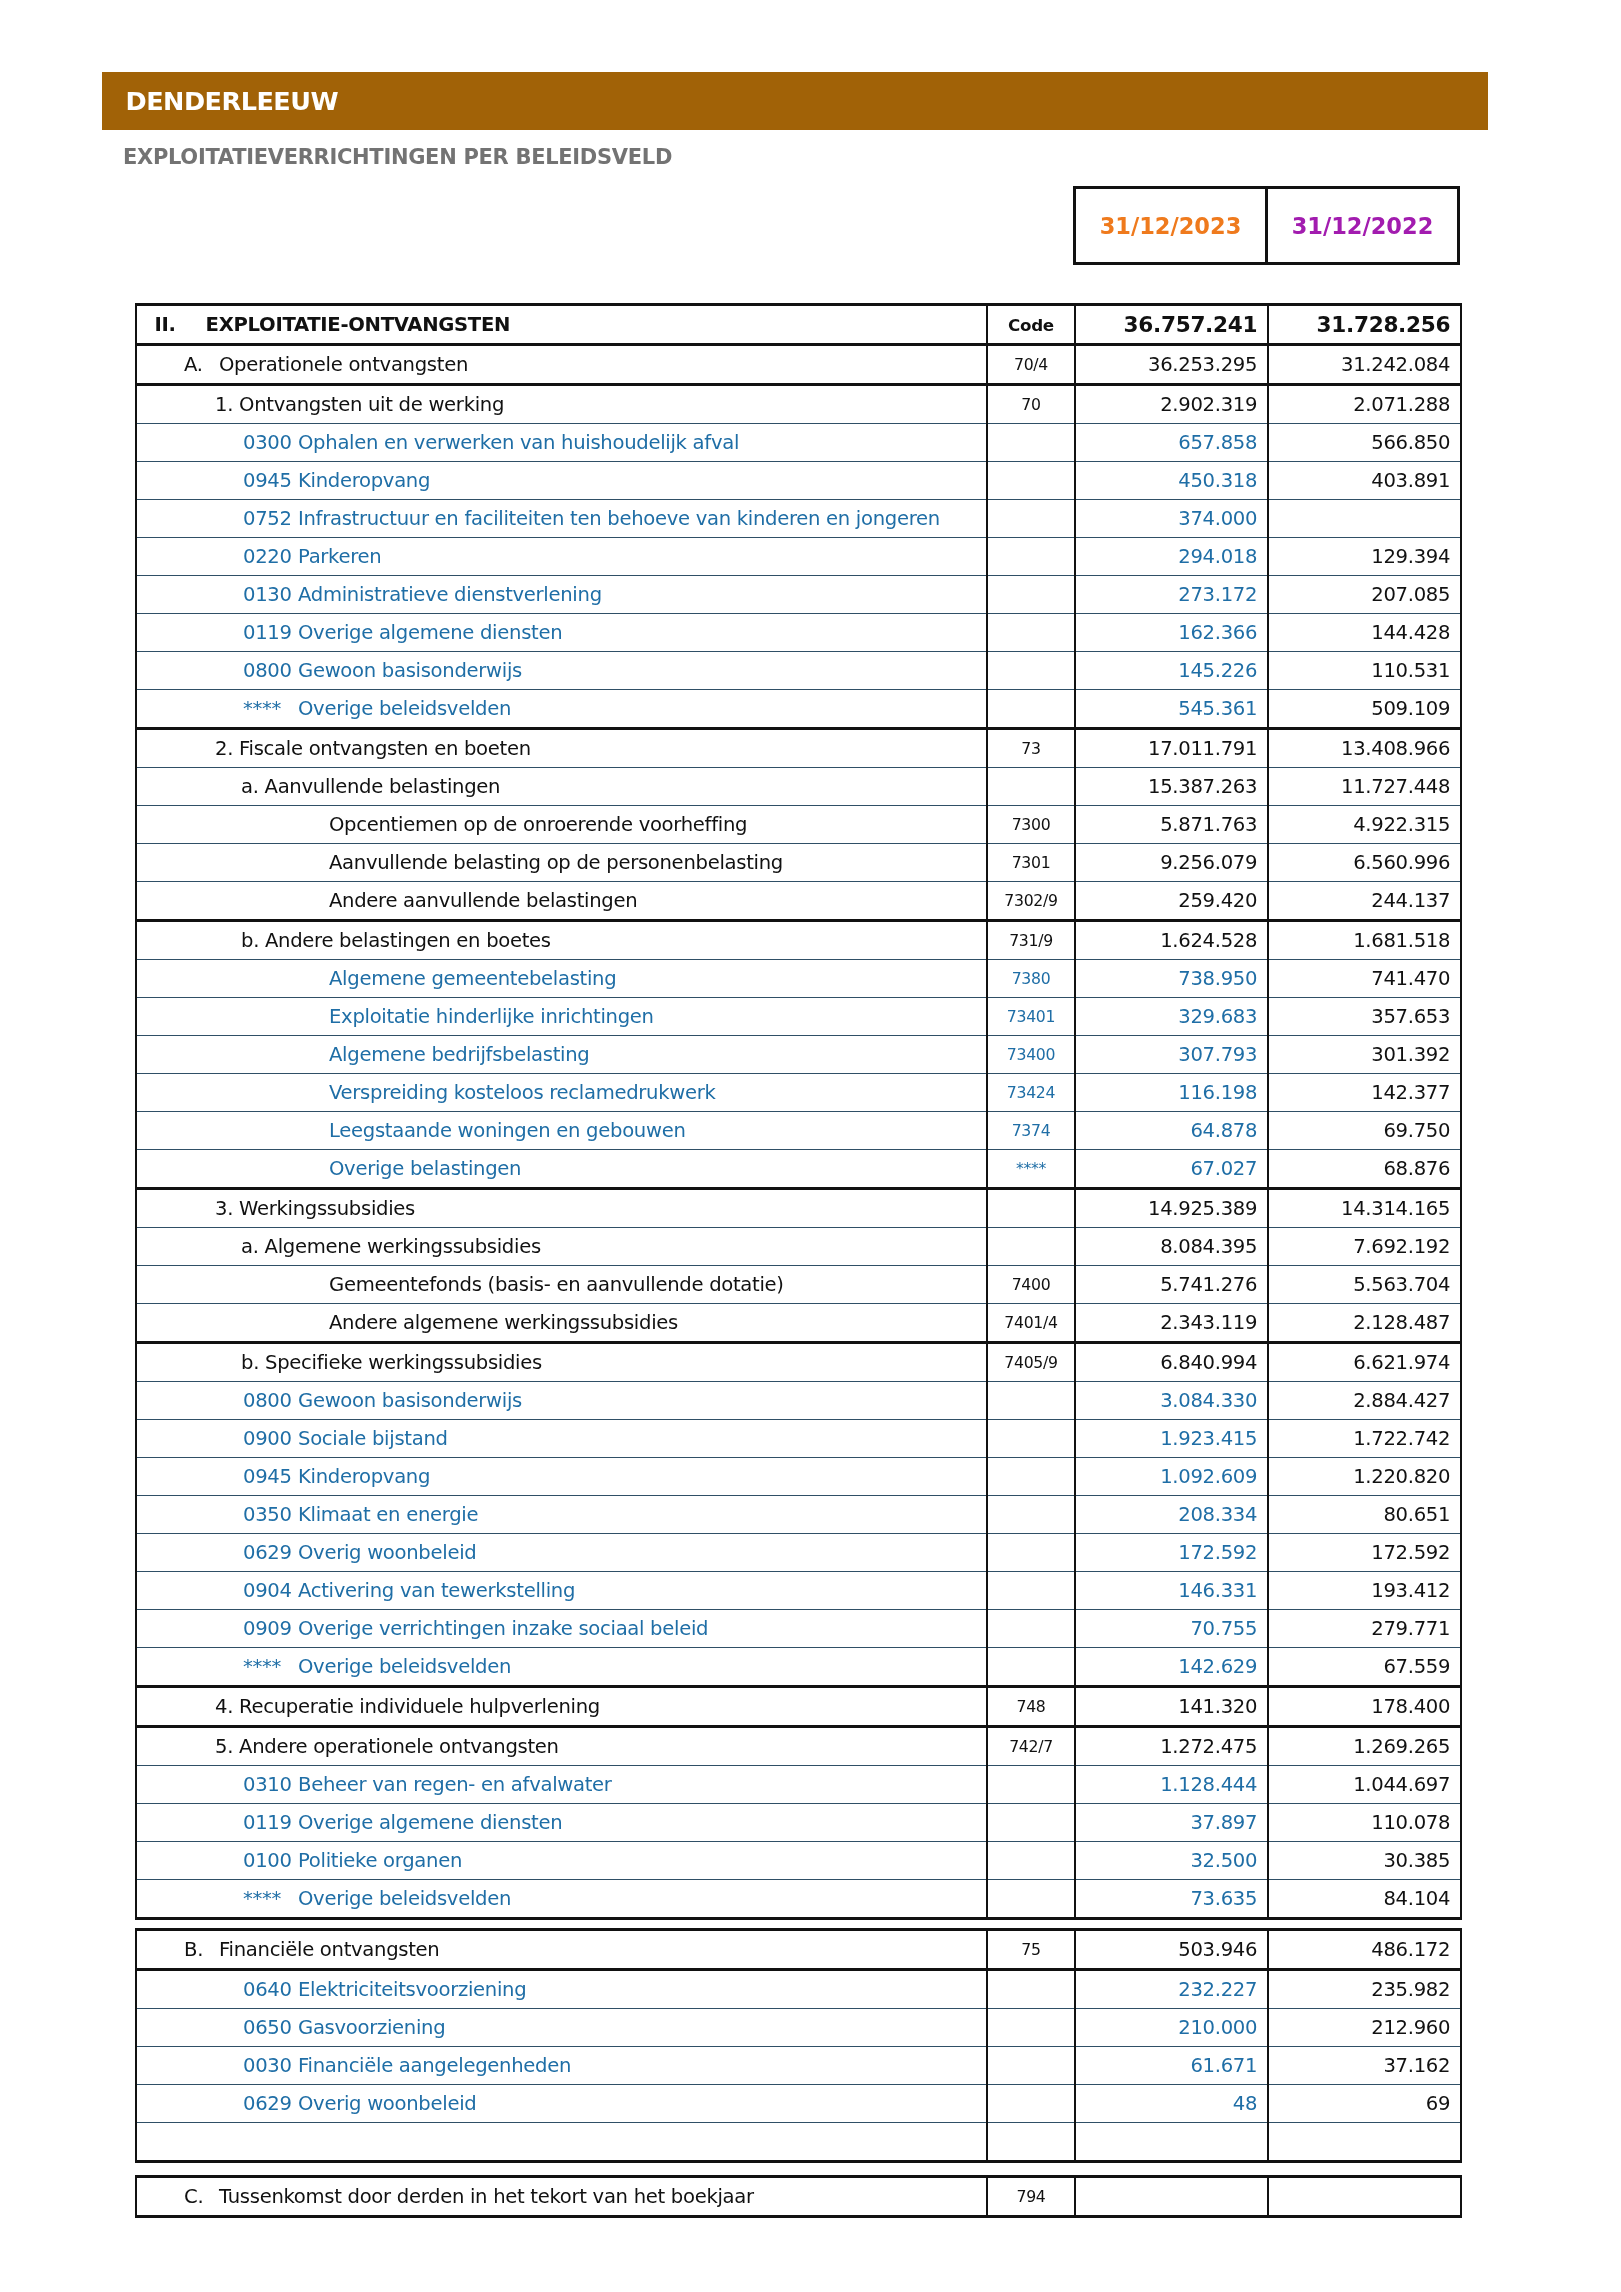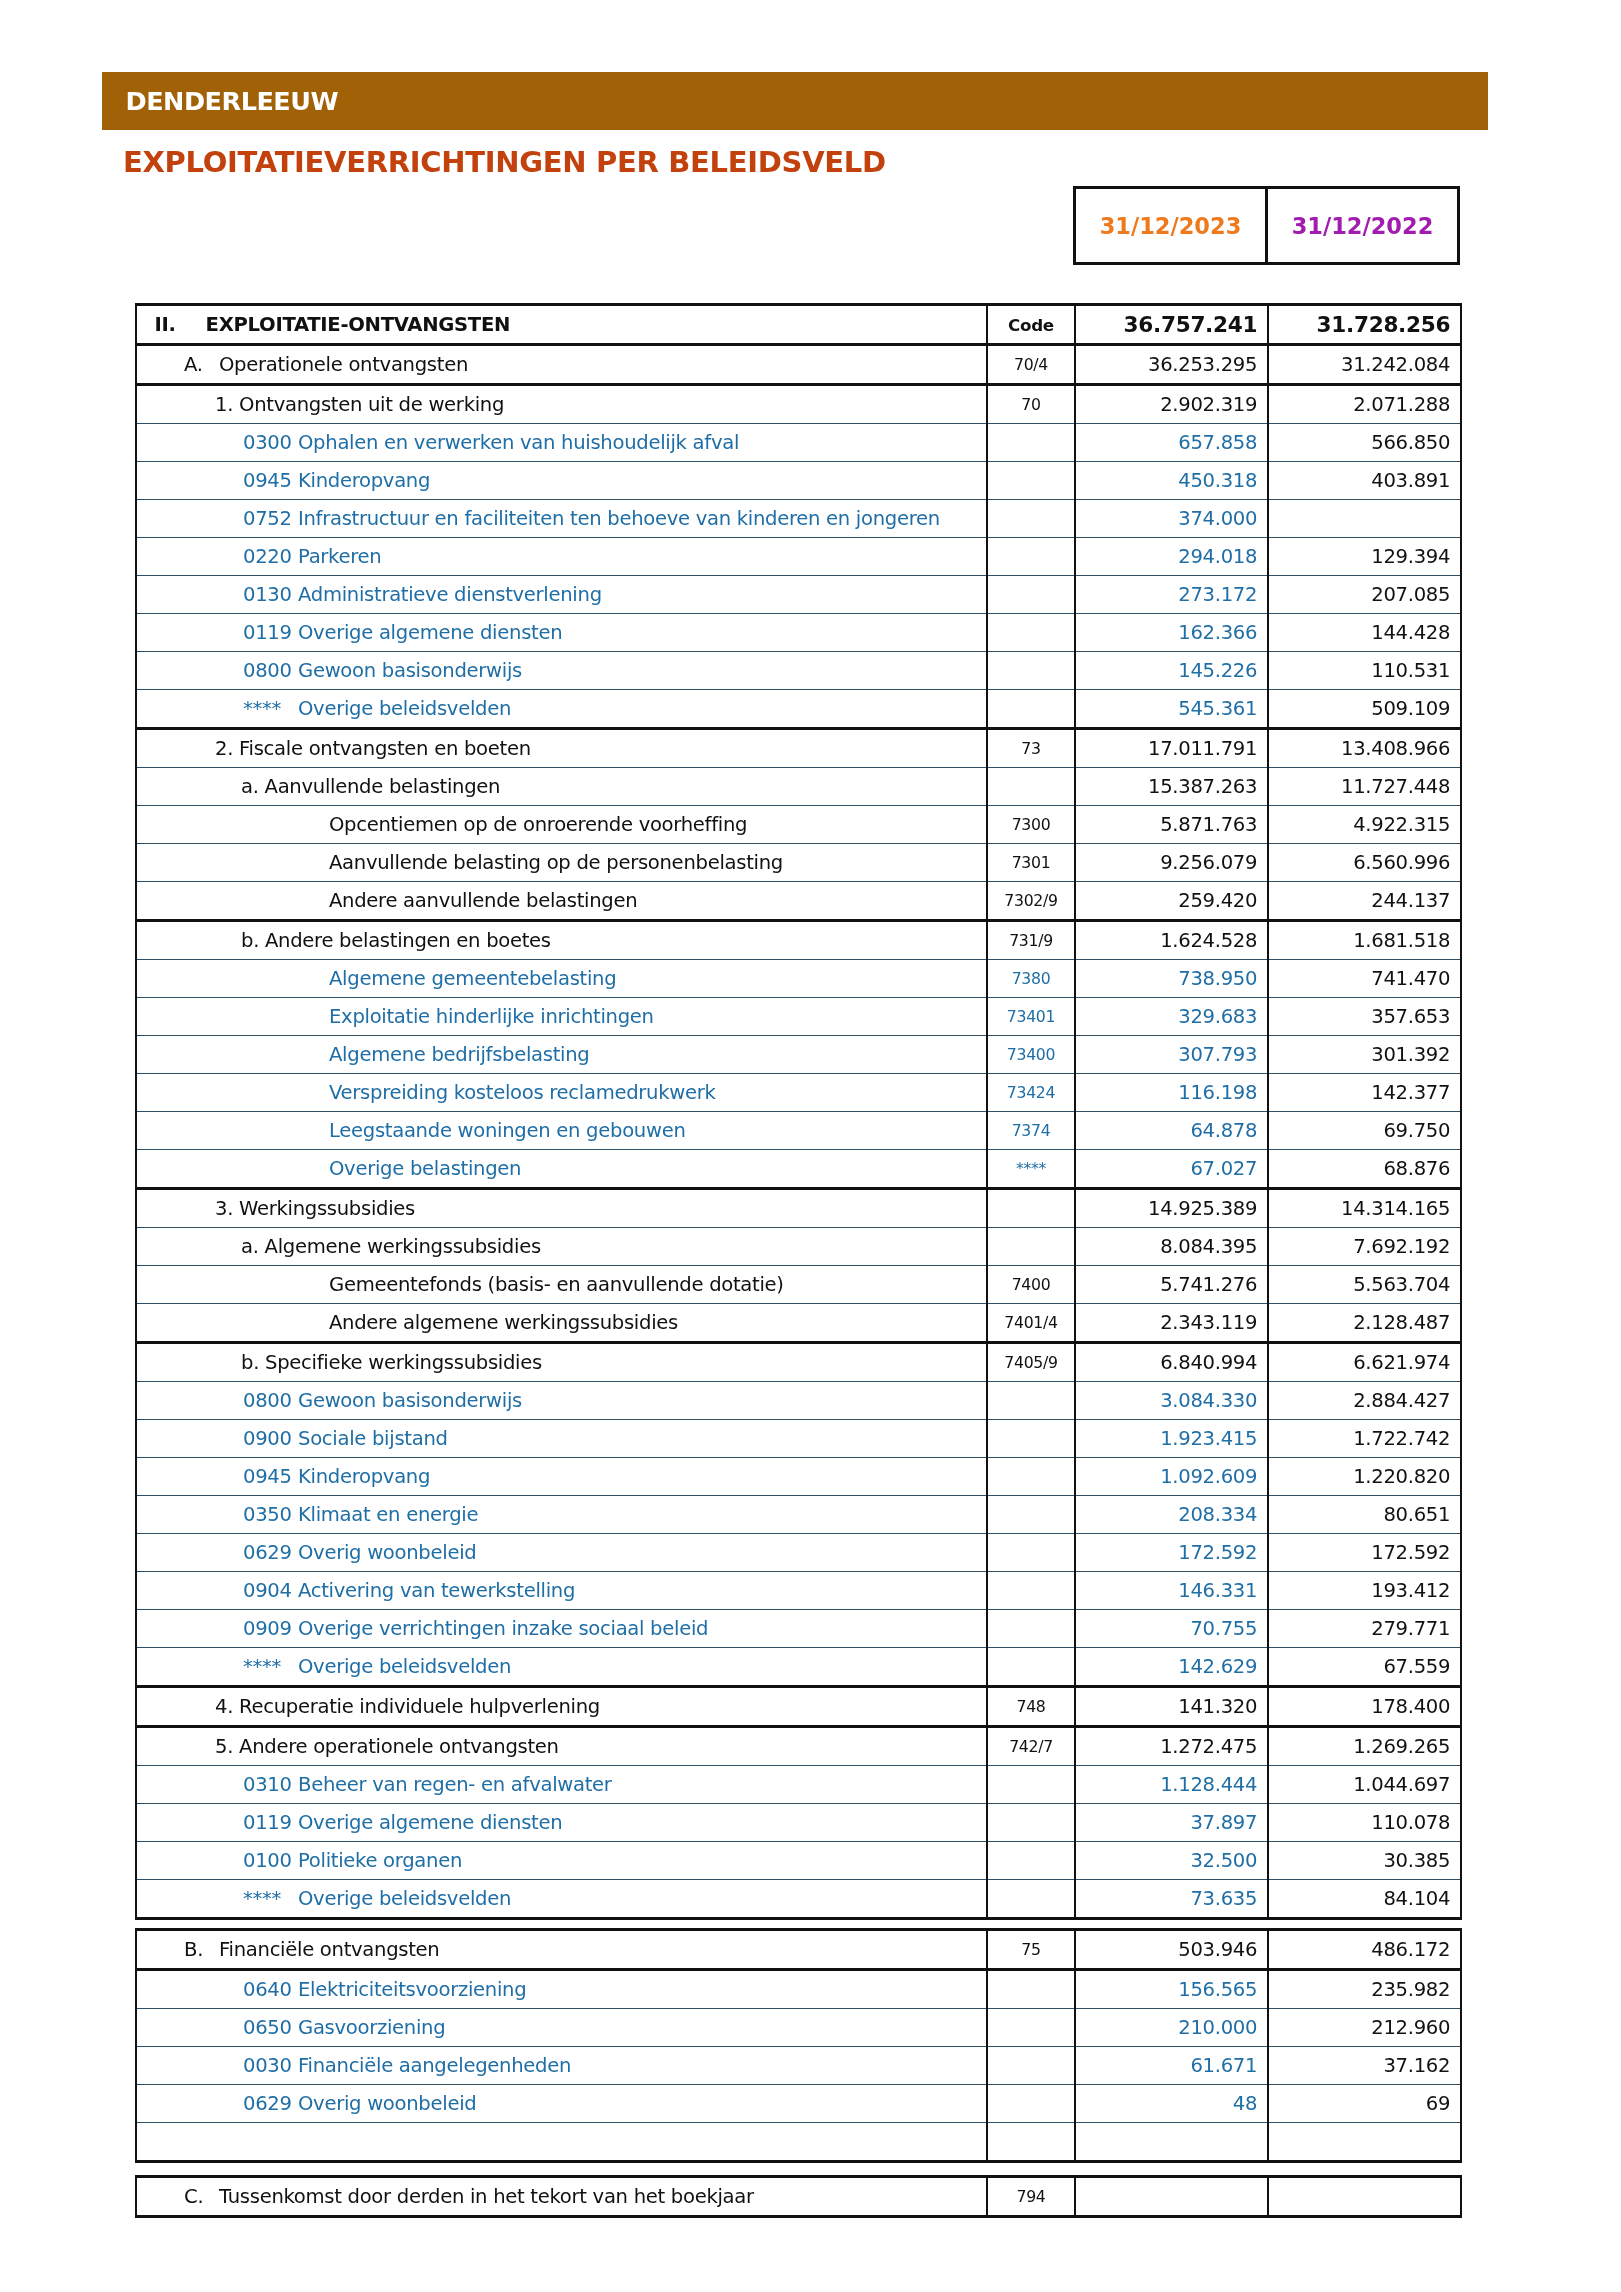--- a/index.html
+++ b/index.html
@@ -2,22 +2,22 @@
 <html><head>
 <meta charset="utf-8">
 <style>
   html, body { margin:0; padding:0; background:#ffffff; }
   body { width:1621px; height:2293px; position:relative; overflow:hidden;
          font-family:"DejaVu Sans", sans-serif; color:#111; }
   .banner { position:absolute; left:102px; top:72px; width:1386px; height:58px;
             background:#a16207; }
   .banner-title { position:absolute; left:23.5px; top:13.7px; color:#fff; font-weight:bold;
                   font-size:25.5px; letter-spacing:-0.5px; }
-  .subtitle { position:absolute; left:123px; top:145px; color:#c2410c; font-weight:bold;
-              font-size:29px; letter-spacing:-0.3px; }
+  .subtitle { position:absolute; left:123px; top:145px; color:#737373; font-weight:bold;
+              font-size:21px; letter-spacing:-0.3px; }
   .datebox { position:absolute; left:1073px; top:186px; width:387px; height:79px;
              border:3.9px solid #111; box-sizing:border-box; display:flex; }
   .datebox .d { flex:1; display:flex; align-items:center; justify-content:center;
                 font-weight:bold; font-size:22.5px; }
   .datebox .d1 { color:#ef7a1d; border-right:3.9px solid #111; }
   .datebox .d2 { color:#a21caf; }
 
   table { border-collapse:collapse; position:absolute; left:135px; width:1325px;
           table-layout:fixed; font-size:19.6px; letter-spacing:-0.3px; }
   col.c-label { width:851px; }
@@ -331,21 +331,21 @@
   <tbody id="tbody-b">
     <tr class="thick-top thick-bottom boxed">
       <td class="lvl0b"><span class="letter">B.</span><span>Financiële ontvangsten</span></td>
       <td class="code">75</td>
       <td class="num">503.946</td>
       <td class="num">486.172</td>
     </tr>
   <tr>
         <td class="lvlcode blue"><span class="bcode">0640</span><span>Elektriciteitsvoorziening</span></td>
         <td class="code blue"></td>
-        <td class="num blue">156.565</td>
+        <td class="num blue">232.227</td>
         <td class="num">235.982</td>
       </tr>
       <tr>
         <td class="lvlcode blue"><span class="bcode">0650</span><span>Gasvoorziening</span></td>
         <td class="code blue"></td>
         <td class="num blue">210.000</td>
         <td class="num">212.960</td>
       </tr>
       <tr>
         <td class="lvlcode blue"><span class="bcode">0030</span><span>Financiële aangelegenheden</span></td>

